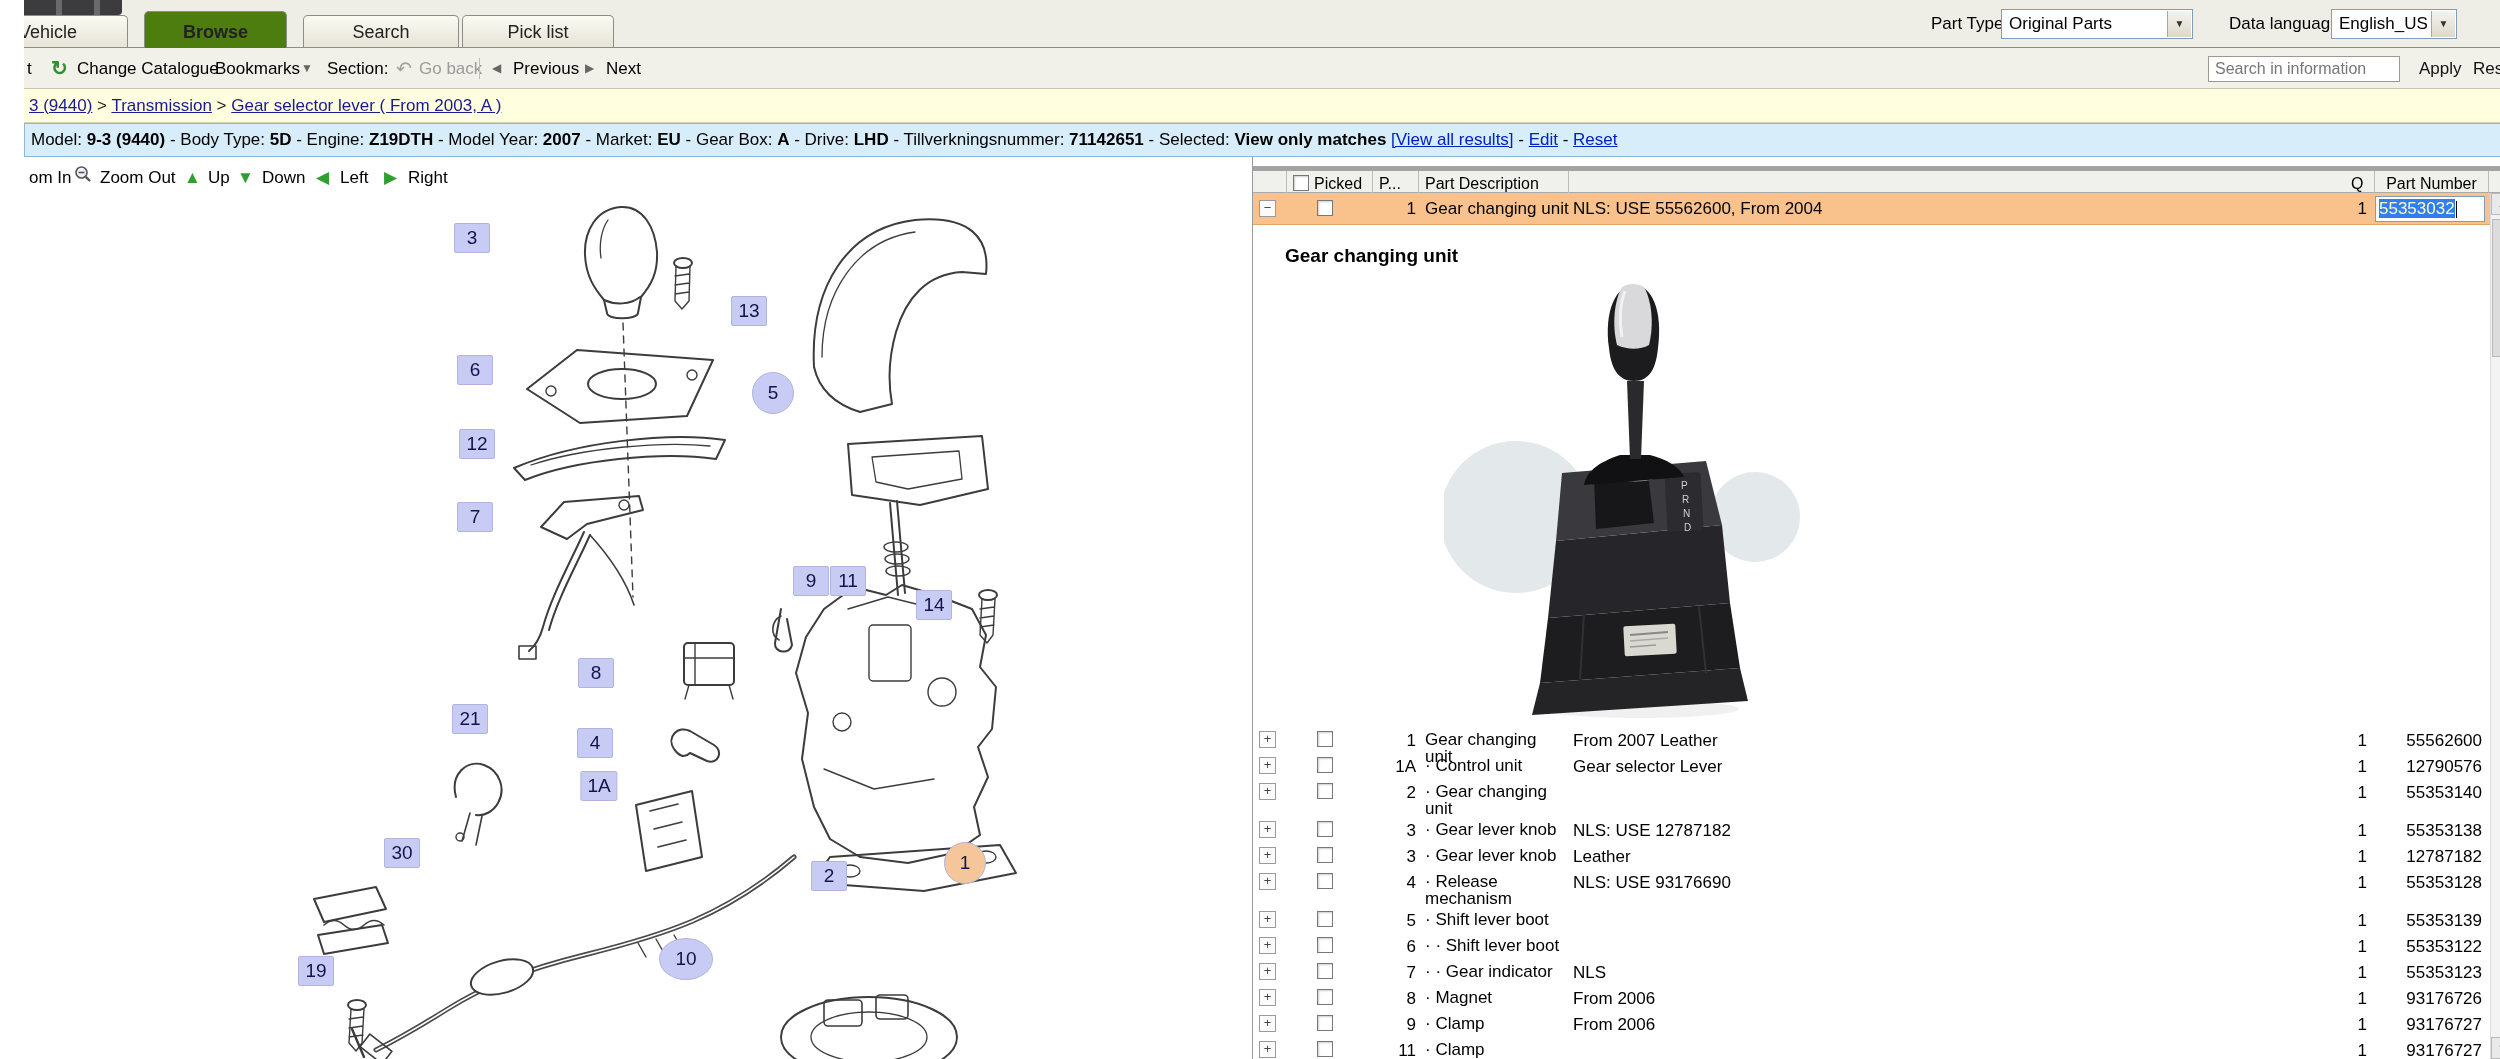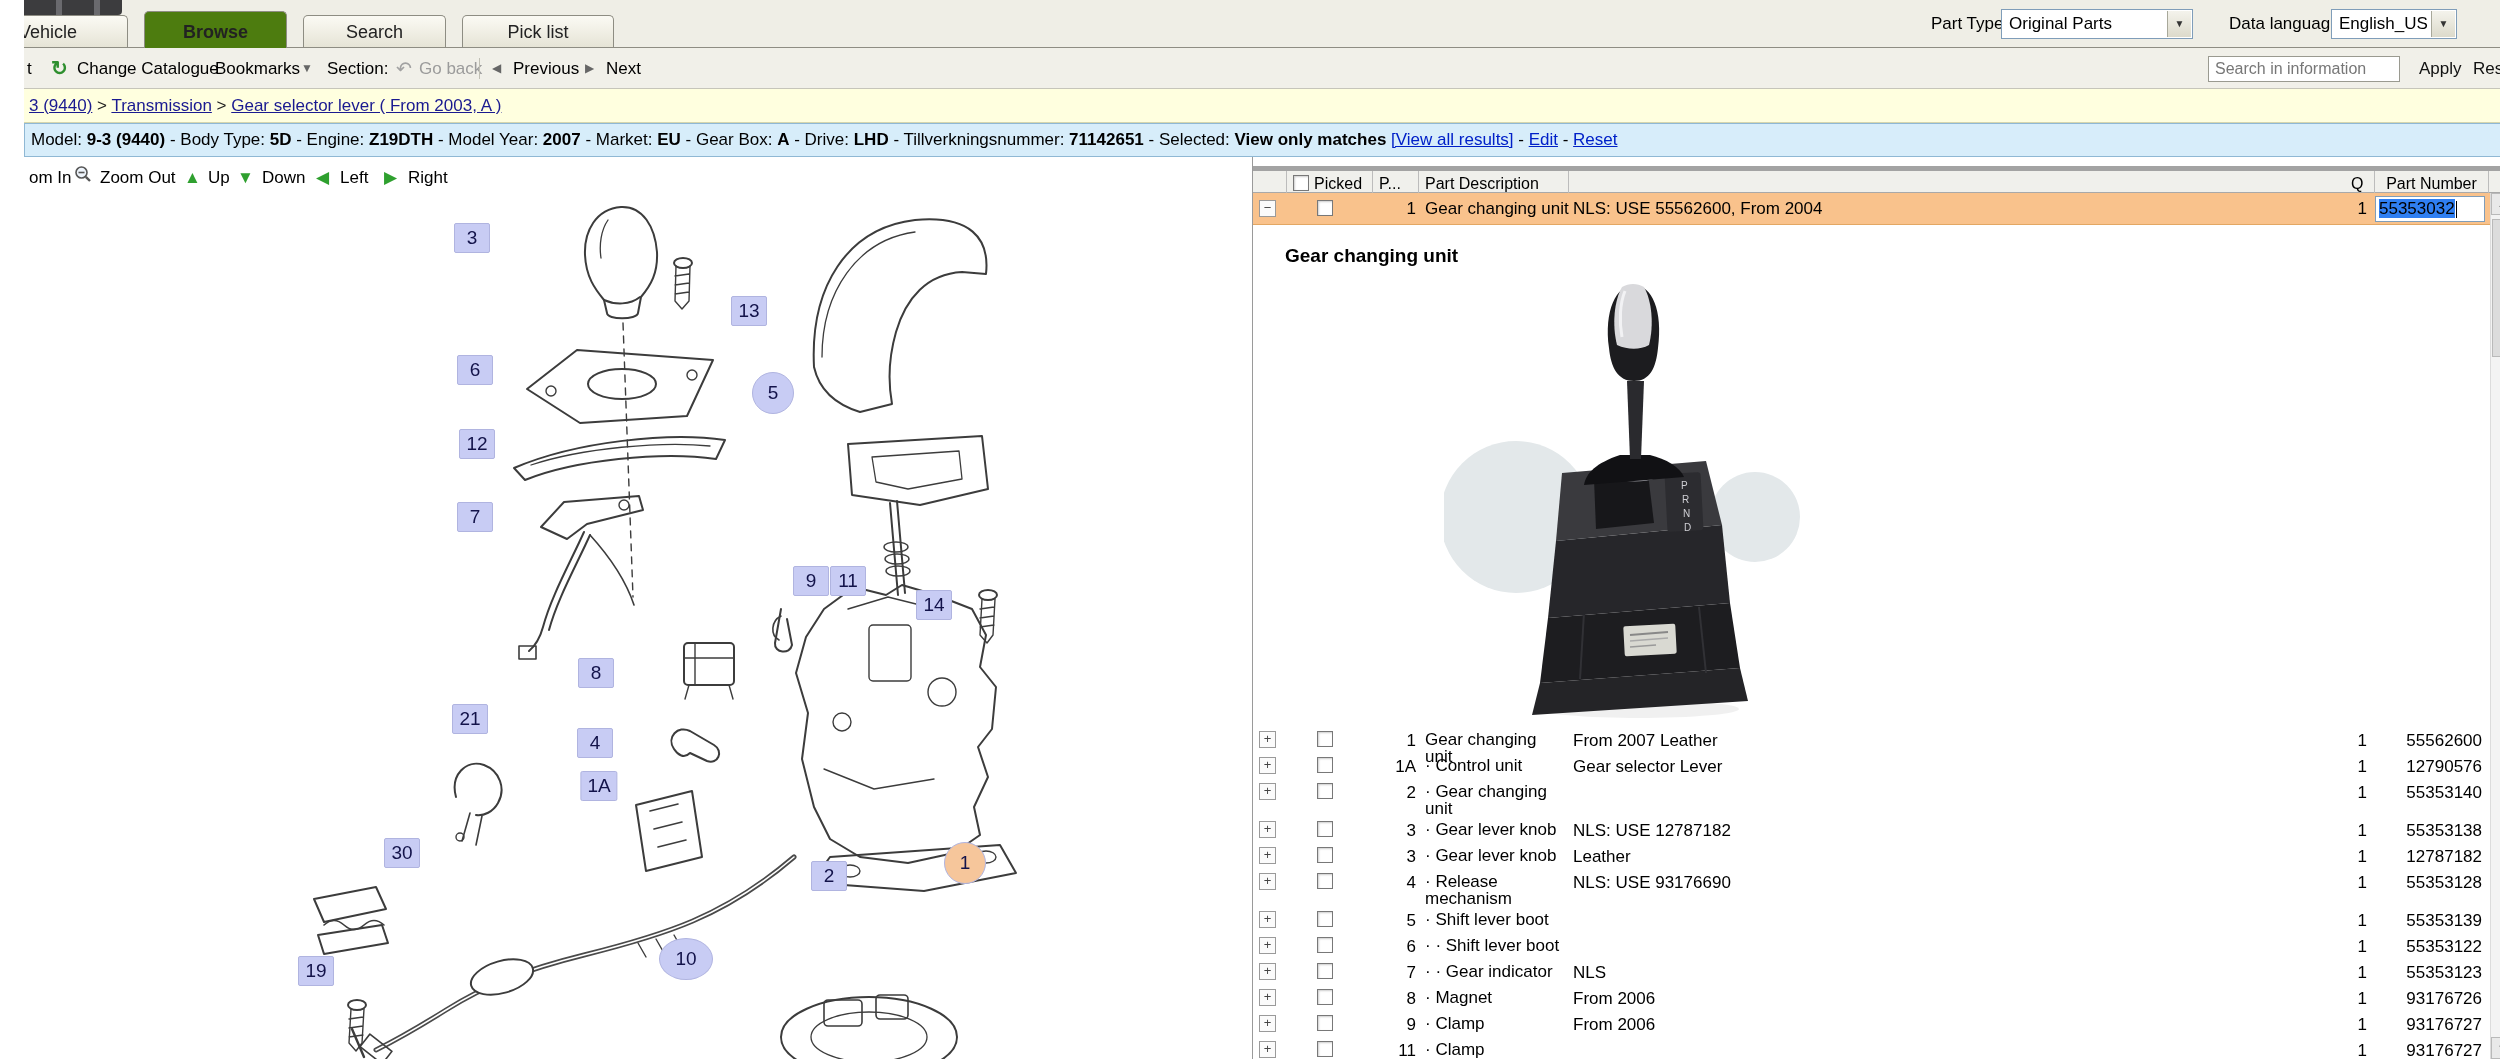--- a/index.html
+++ b/index.html
@@ -68,21 +68,21 @@
   .gh-cell{position:absolute;top:0;height:25px;line-height:25px;border-right:1px solid #bcbcbc;box-sizing:border-box;
        padding-left:6px;font-size:16px;white-space:nowrap;overflow:hidden;}
   .cb{position:absolute;width:16px;height:16px;background:#fff;border:1px solid #787878;
        box-shadow:inset 1px 1px 2px rgba(0,0,0,.2);box-sizing:border-box;cursor:pointer;}
   .exp{position:absolute;width:17px;height:17px;background:#fbfbfb;border:1px solid #9a9a9a;box-sizing:border-box;
        font-size:13px;line-height:14px;text-align:center;color:#444;cursor:pointer;}
   .sel-row{position:absolute;left:0;top:36px;width:1271px;height:32px;background:#f9c28c;border-bottom:1px solid #e3a763;box-sizing:border-box;}
   .cell{position:absolute;height:20px;line-height:20px;white-space:nowrap;}
   .pn-field{position:absolute;left:1122px;top:3px;width:110px;height:26px;background:#fff;border:1px solid #7f9db9;
        box-sizing:border-box;padding:2px 3px;cursor:text;}
-  .pn-sel{background:#2f7ff2;color:#000000;}
+  .pn-sel{background:#2f7ff2;color:#fef9c3;}
   .caret{display:inline-block;width:1px;height:17px;background:#000;vertical-align:middle;margin-left:1px;}
 
   .section-title{position:absolute;left:32px;top:88px;font-size:19px;font-weight:bold;}
   .photo{position:absolute;left:191px;top:116px;width:359px;height:447px;}
 
   .rows{position:absolute;left:0;top:570px;width:1271px;}
   .prow{position:relative;width:100%;height:26px;}
   .prow.two{height:38px;}
   .pr-pos{position:absolute;left:112px;top:4px;width:51px;text-align:right;}
   .pr-desc{position:absolute;left:172px;top:4px;width:142px;line-height:17px;}
@@ -97,21 +97,21 @@
 </style>
 </head>
 <body>
 
 <div class="app">
 
   <div class="tabbar">
     <div id="tabs">
         <div class="tab" style="left: -56px; width: 160px;">Vehicle</div>
         <div class="tab active" style="left: 120px; width: 143px;">Browse</div>
-        <div class="tab" style="left: 279px; width: 143px;">Search</div>
+        <div class="tab" style="left: 279px; width: 156px;">Search</div>
         <div class="tab" style="left: 438px; width: 152px;">Pick list</div>
       </div>
     <div class="logo-frag"></div>
     <span class="tb-label" style="left:1907px">Part Type:</span>
     <div class="combo" style="left:1977px;width:192px">
       <span class="val">Original Parts</span>
       <span class="arrow-btn">▼</span>
     </div>
     <span class="tb-label" style="left:2205px">Data language:</span>
     <div class="combo" style="left:2307px;width:126px">

